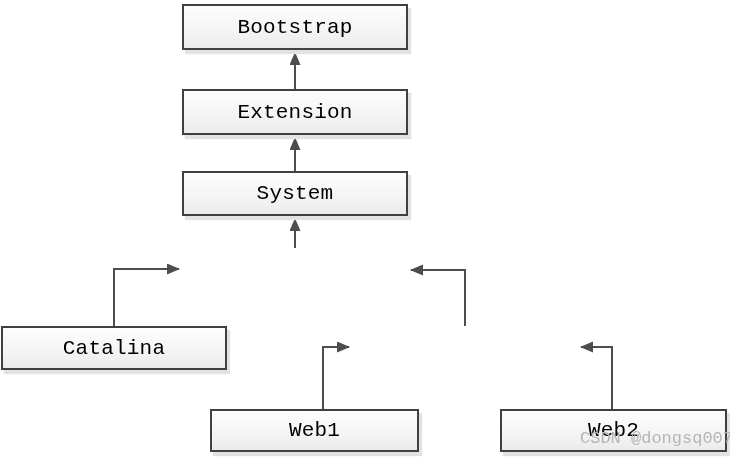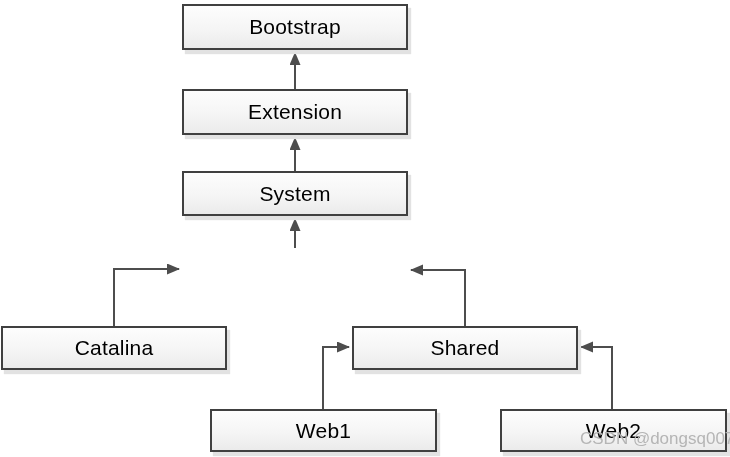--- a/index.html
+++ b/index.html
@@ -19,20 +19,21 @@
   body {
     font-family: "Liberation Sans", sans-serif;
     background: #ffffff;
   }
   .canvas {
     position: relative;
     width: 730px;
     height: 457px;
     background: var(--bg);
     overflow: hidden;
+    font-family: Liberation Mono, monospace;
   }
   .connector-layer {
     position: absolute;
     left: 0;
     top: 0;
     width: 730px;
     height: 457px;
     pointer-events: none;
   }
   .connector-layer polyline {
@@ -95,23 +96,20 @@
     </div>
     <div class="node" style="left: 182px; top: 89px; width: 226px; height: 46px;">
       <span class="node-label">Extension</span>
     </div>
     <div class="node" style="left: 182px; top: 171px; width: 226px; height: 45px;">
       <span class="node-label">System</span>
     </div>
     <div class="node" style="left: 1px; top: 326px; width: 226px; height: 44px;">
       <span class="node-label">Catalina</span>
     </div>
-    <div class="node" style="left: 352px; top: 326px; width: 226px; height: 44px;">
-      <span class="node-label">Shared</span>
-    </div>
-    <div class="node" style="left: 210px; top: 409px; width: 227px; height: 43px;">
+    <div class="node" style="left: 210px; top: 409px; width: 209px; height: 43px;">
       <span class="node-label">Web1</span>
     </div>
     <div class="node" style="left: 500px; top: 409px; width: 227px; height: 43px;">
       <span class="node-label">Web2</span>
     </div>
     <div class="watermark">CSDN @dongsq007</div>
 </div>
 
 </body></html>

